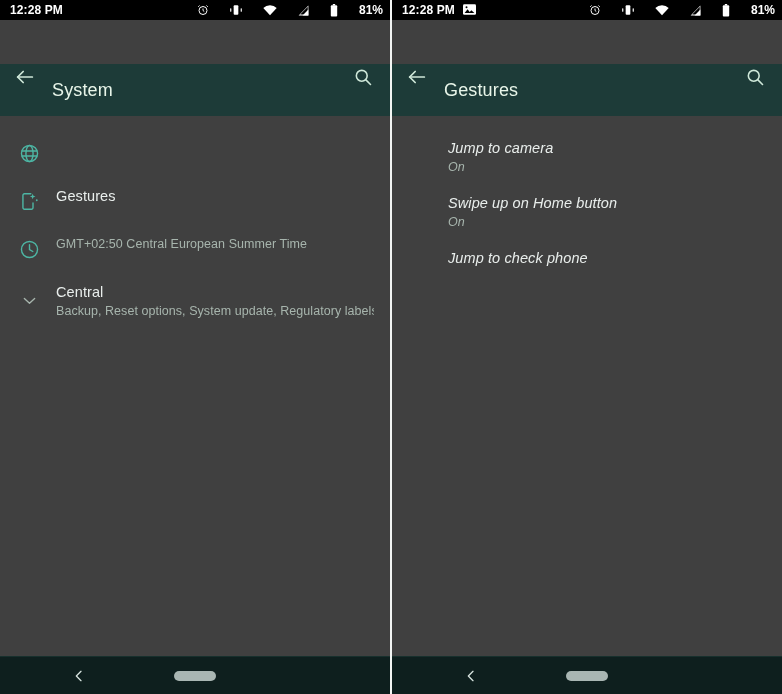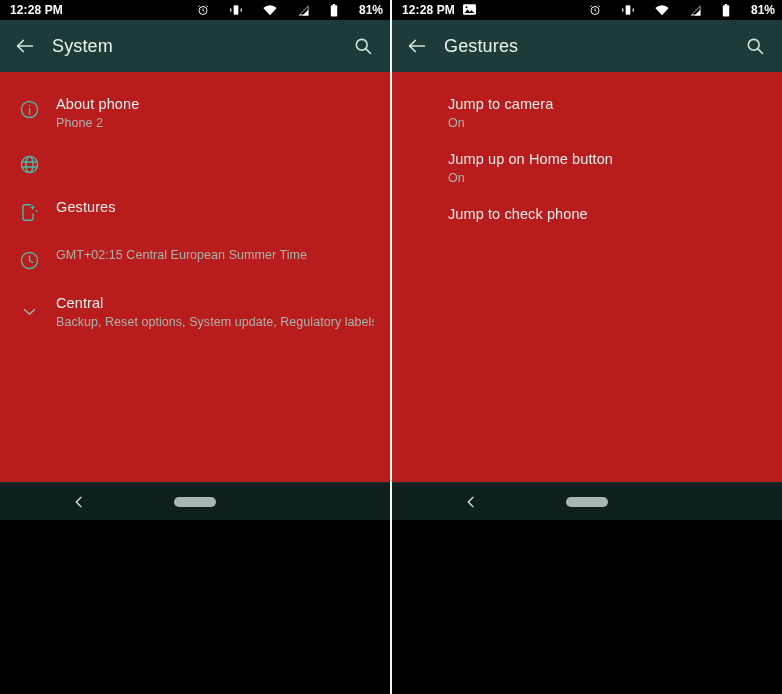--- a/index.html
+++ b/index.html
@@ -5,22 +5,22 @@
   * { box-sizing: border-box; margin: 0; padding: 0; }
   html, body {
     width: 782px; height: 694px;
     background: #000;
     font-family: "Liberation Sans", sans-serif;
     overflow: hidden;
   }
   .screen-wrap { display: flex; width: 782px; height: 694px; }
 
   .panel {
-    width: 390px; height: 520px;
-    background: #b91c1c;
+    width: 390px; height: 694px;
+    background: #404040;
     position: relative;
     display: flex; flex-direction: column;
   }
   .panel-divider {
     width: 2px; height: 694px;
     background: #f2f5f3;
   }
 
   
   .status-bar {
@@ -46,23 +46,24 @@
     font-size: 12px;
     font-weight: bold;
     line-height: 20px;
     margin-left: 1px;
   }
 
   
   .app-bar {
     height: 52px;
     background: #1d3b38;
-    display: flex; align-items: center;
+    display: flex; 
     padding: 0 14px 0 12px;
     flex: 0 0 52px;
+    margin-top: 44px;
   }
   .app-bar-back {
     width: 26px; height: 26px;
     display: flex; align-items: center; justify-content: center;
     margin-right: 14px;
   }
   .app-bar-title {
     color: #e8f5e9;
     font-size: 18px;
     line-height: 52px;
@@ -106,21 +107,21 @@
     color: #a7b5ad;
     font-size: 12.5px;
     line-height: 17px;
     margin-top: 1px;
     white-space: nowrap;
     overflow: hidden;
     letter-spacing: .05px;
   }
   
   .list-item.no-icon { padding-left: 56px; }
-  .list-item.no-icon .item-text { padding-left: 0; }
+  .list-item.no-icon .item-text { padding-left: 0; font-style: italic; }
 
   
   .nav-bar {
     height: 38px;
     flex: 0 0 38px;
     background: #0e1f1e;
     border-top: 1px solid #17302d;
     display: flex; align-items: center;
     position: relative;
   }
@@ -197,33 +198,20 @@
       <div class="app-bar-search">
         <svg width="20" height="20" viewBox="0 0 24 24" fill="none" stroke="#cfe8d9" stroke-width="1.9" stroke-linecap="round">
           <circle cx="10.5" cy="10.5" r="6.5"></circle>
             <path d="M15.5 15.5L21 21"></path>
         </svg>
       </div>
     </div>
 
     <div class="settings-list">
 
-      <div class="list-item">
-        <div class="item-icon">
-          <svg width="21" height="21" viewBox="0 0 24 24" fill="none" stroke="#4db6a4" stroke-width="1.6">
-            <circle cx="12" cy="12" r="9.2"></circle>
-            <circle cx="12" cy="7.6" r=".95" fill="#4db6a4" stroke="none"></circle>
-            <path d="M12 10.8v6.4" stroke-linecap="round"></path>
-          </svg>
-        </div>
-        <div class="item-text">
-          <div class="item-title">About phone</div>
-          <div class="item-subtitle">Phone 2</div>
-        </div>
-      </div>
 
       <div class="list-item">
         <div class="item-icon">
           <svg width="21" height="21" viewBox="0 0 24 24" fill="none" stroke="#4db6a4" stroke-width="1.6">
             <circle cx="12" cy="12" r="9.2"></circle>
             <ellipse cx="12" cy="12" rx="4.1" ry="9.2"></ellipse>
             <path d="M3 9.2h18M3 14.8h18"></path>
           </svg>
         </div>
       </div>
@@ -243,21 +231,21 @@
       </div>
 
       <div class="list-item">
         <div class="item-icon">
           <svg width="21" height="21" viewBox="0 0 24 24" fill="none" stroke="#4db6a4" stroke-width="1.6" stroke-linecap="round">
             <circle cx="12" cy="12" r="9.2"></circle>
             <path d="M12 6.6V12l3.8 2.3"></path>
           </svg>
         </div>
         <div class="item-text">
-          <div class="item-subtitle">GMT+02:15 Central European Summer Time</div>
+          <div class="item-subtitle">GMT+02:50 Central European Summer Time</div>
         </div>
       </div>
 
       <div class="list-item">
         <div class="item-icon chevron">
           <svg width="19" height="19" viewBox="0 0 24 24" fill="none" stroke="#a7b5ad" stroke-width="1.7" stroke-linecap="round" stroke-linejoin="round">
             <path d="M5.5 9.5L12 15.5l6.5-6"></path>
           </svg>
         </div>
         <div class="item-text">
@@ -352,21 +340,21 @@
 
       <div class="list-item no-icon">
         <div class="item-text">
           <div class="item-title">Jump to camera</div>
           <div class="item-subtitle">On</div>
         </div>
       </div>
 
       <div class="list-item no-icon">
         <div class="item-text">
-          <div class="item-title">Jump up on Home button</div>
+          <div class="item-title">Swipe up on Home button</div>
           <div class="item-subtitle">On</div>
         </div>
       </div>
 
       <div class="list-item no-icon">
         <div class="item-text">
           <div class="item-title">Jump to check phone</div>
         </div>
       </div>
 

